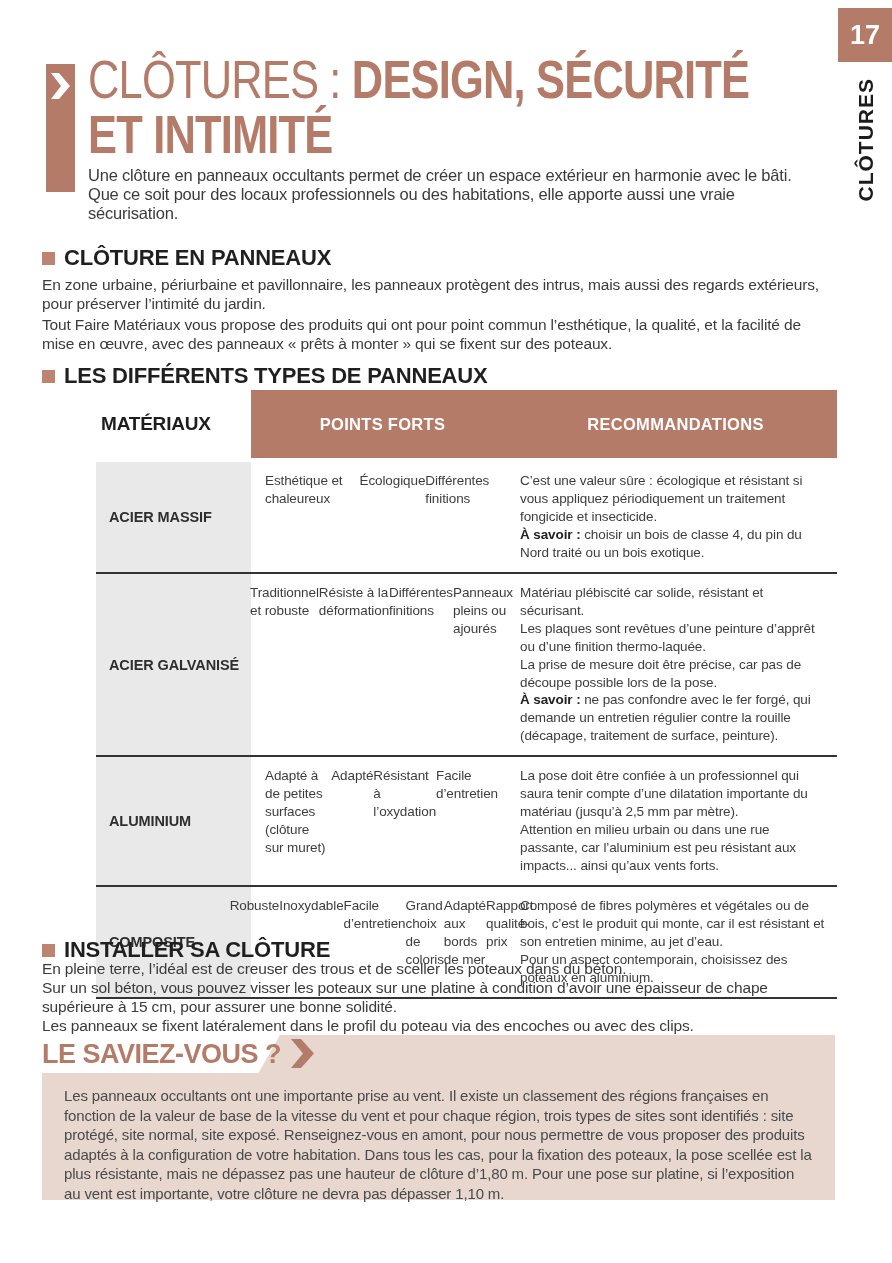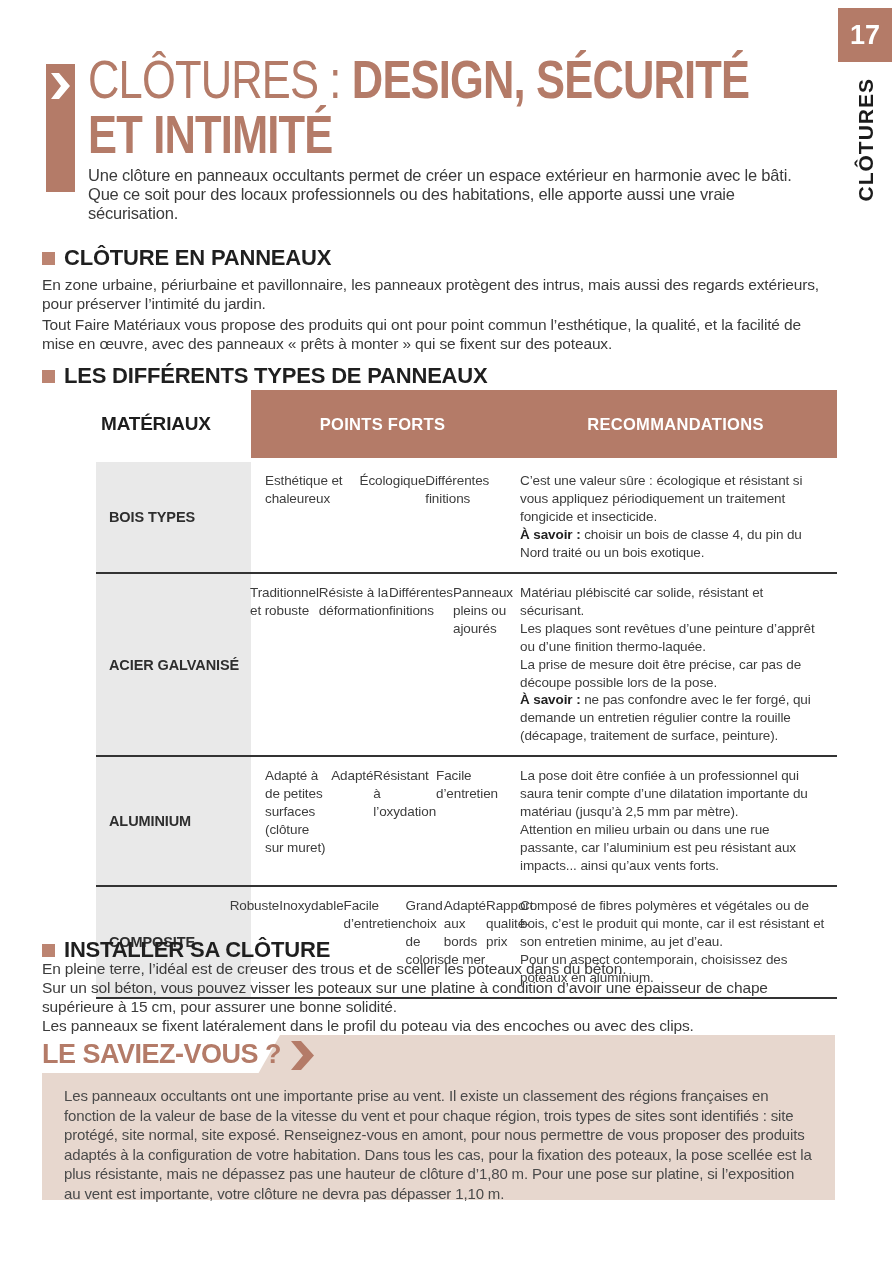--- a/index.html
+++ b/index.html
@@ -55,21 +55,21 @@
   .reco-asavoir b { color:#222; }
 
   
   .installer-text { position:absolute; left:42px; top:959px; width:792px;
     font-size:15.5px; line-height:19px; color:#3b3b3b; letter-spacing:-0.15px; }
 
   
   .saviez-box { position:absolute; left:42px; top:1035px; width:793px; height:165px; background:#e7d7ce; }
   .saviez-wedge { position:absolute; left:42px; top:1035px; width:238px; height:38px; background:#fff;
     clip-path:polygon(0 0, 100% 0, 91% 100%, 0 100%); }
-  .saviez-heading { position:absolute; left:42px; top:1039px; display:flex; align-items:flex-end; gap:10px;
+  .saviez-heading { position:absolute; left:42px; top:1039px; display:flex; align-items:flex-start; gap:10px;
     color:#b47b68; font-weight:bold; font-size:27px; letter-spacing:-0.5px; }
   .saviez-body { position:absolute; left:64px; top:1086px; width:748px;
     font-size:15px; line-height:19.5px; color:#4a4a4a; letter-spacing:-0.15px; }
 </style>
 </head>
 <body>
 
 <div id="page">
 
   <div class="pagenum-box">
@@ -108,21 +108,21 @@
     <div class="thead">
       <div class="th-mat">MATÉRIAUX</div>
       <div class="th-band">
         <div class="th-pf">POINTS FORTS</div>
         <div class="th-reco">RECOMMANDATIONS</div>
       </div>
     </div>
     <div class="tgap"></div>
 
     <div class="trow" style="min-height:90px;">
-      <div class="c-mat">BOIS TYPES</div>
+      <div class="c-mat">ACIER MASSIF</div>
       <div class="c-pf">
         <div>Esthétique et chaleureux</div>
         <div>Écologique</div>
         <div>Différentes finitions</div>
       </div>
       <div class="c-reco">
         <div class="reco-main">C’est une valeur sûre : écologique et résistant si vous appliquez périodiquement un traitement fongicide et insecticide.</div>
         <div class="reco-asavoir"><b>À savoir :</b><span> choisir un bois de classe 4, du pin du Nord traité ou un bois exotique.</span></div>
       </div>
     </div>

